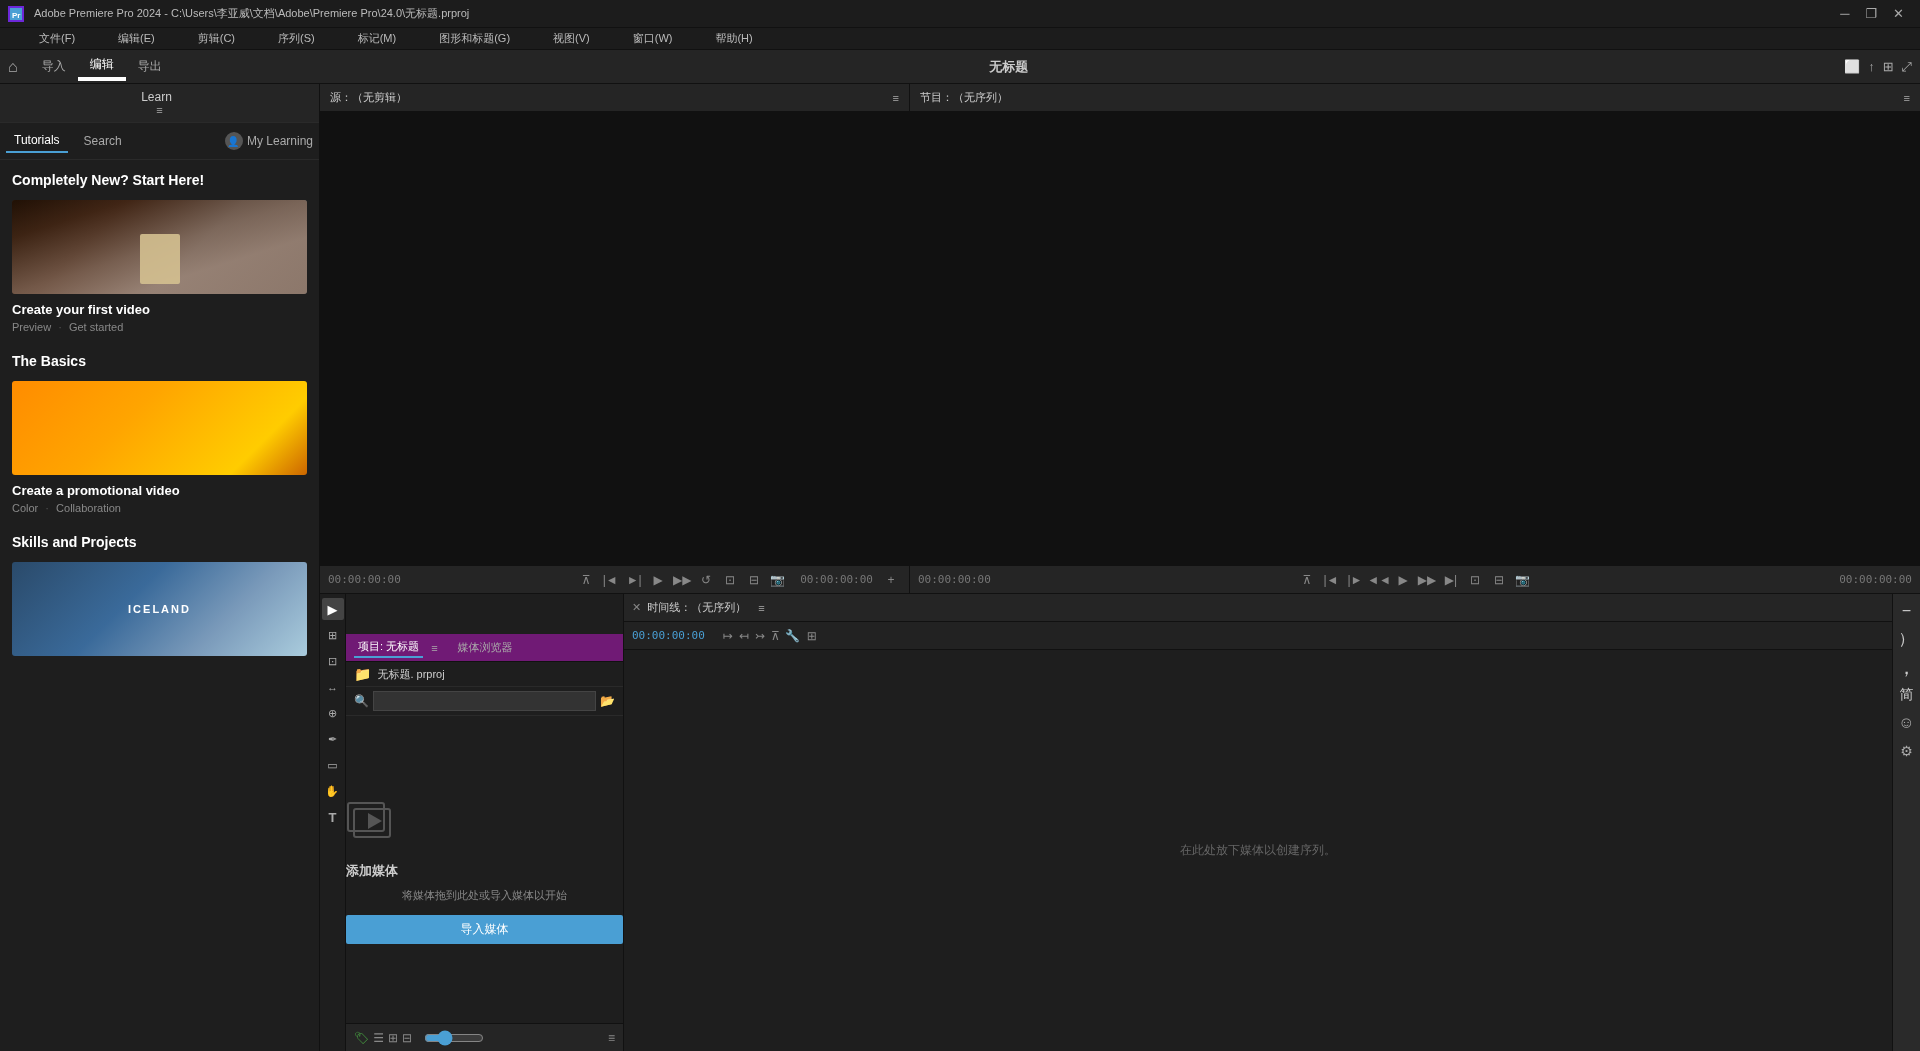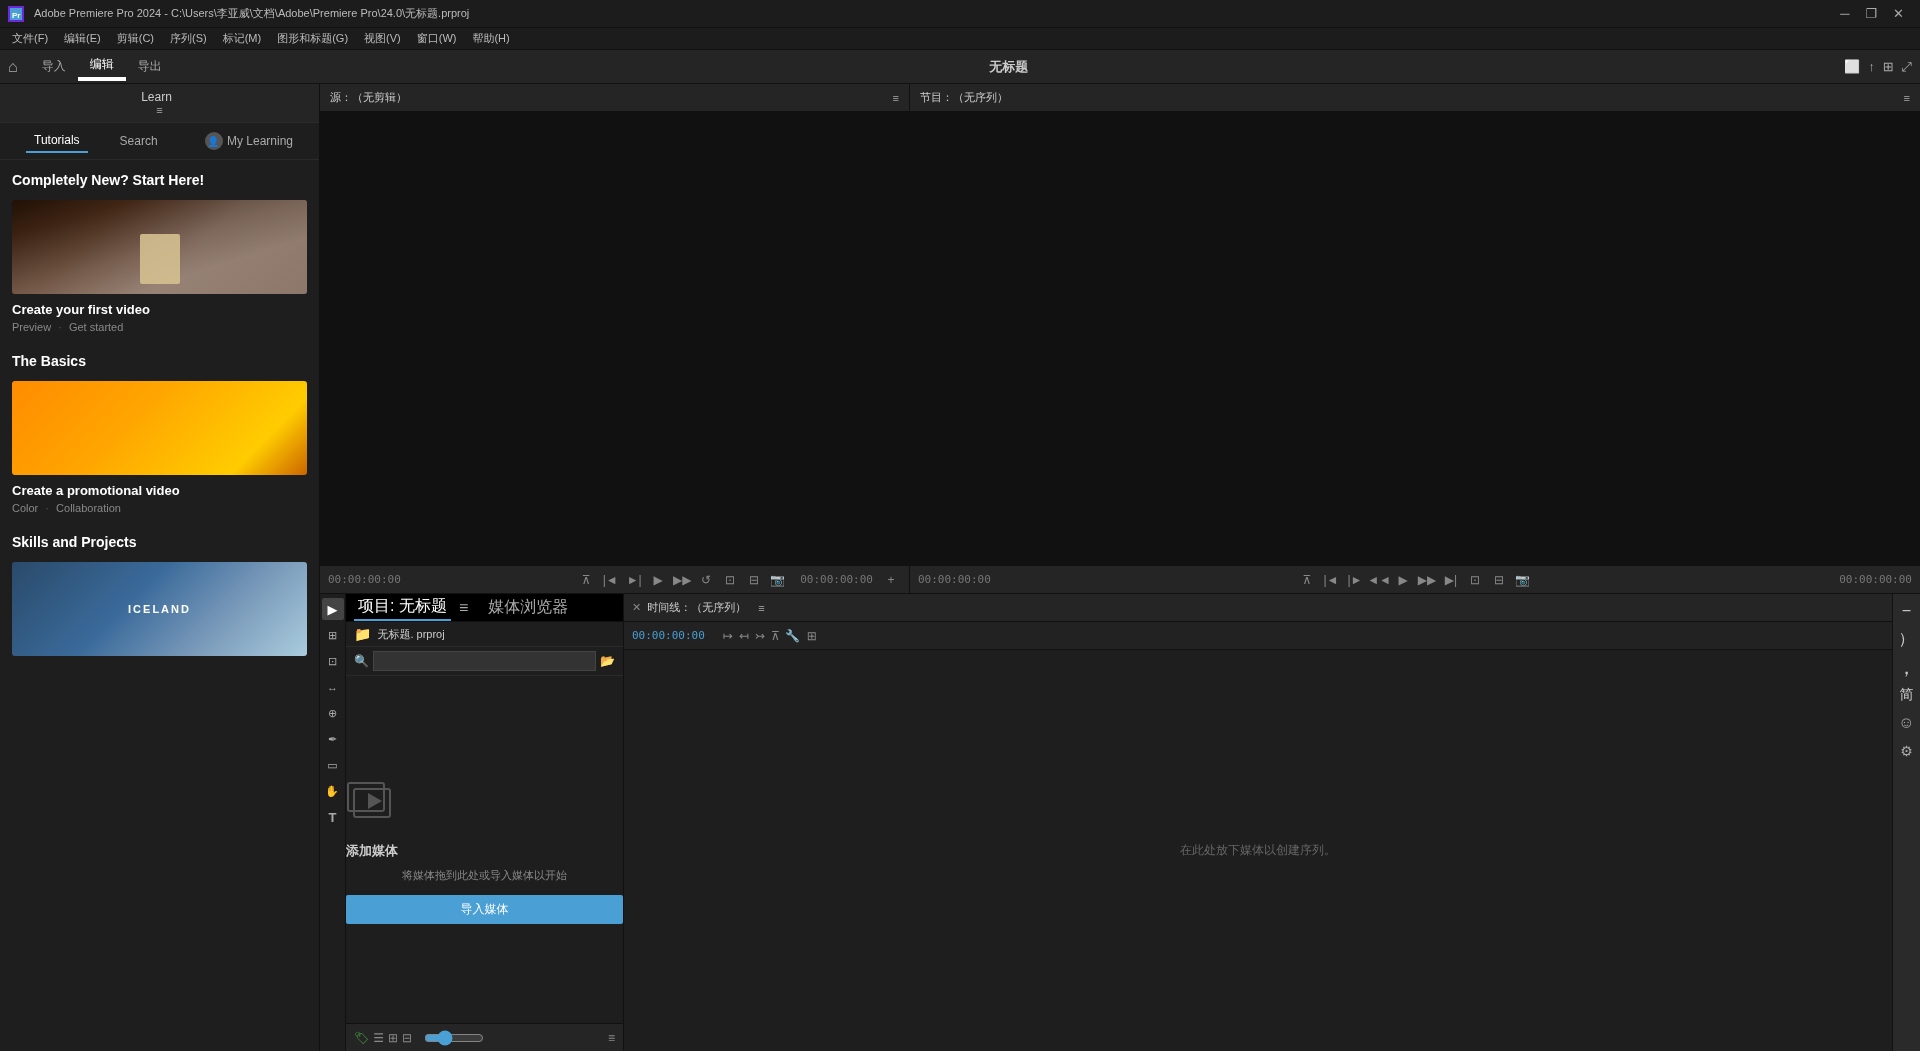--- a/index.html
+++ b/index.html
@@ -23,21 +23,21 @@
     #menu-bar {
       height: 22px;
       background: #1c1c1c;
       display: flex;
       align-items: center;
       padding: 0 4px;
       border-bottom: 1px solid #111;
       color: #bbb;
       font-size: 11px;
     }
-    #menu-bar .menu-item { padding: 2px 8px; cursor: pointer; }
+    #menu-bar .menu-item { padding: 2px 8px; cursor: pointer; margin-left: 27px; }
     
     
     #toolbar {
       height: 34px;
       background: #252525;
       display: flex;
       align-items: center;
       padding: 0 8px;
       border-bottom: 1px solid #111;
     }
@@ -74,23 +74,23 @@
       border-bottom: 1px solid #2a2a2a;
       background: #252525;
       flex-direction: column;
     }
     .learn-header .learn-title { font-size: 12px; color: #ccc; margin-right: 6px; }
     .learn-header .menu-icon { color: #aaa; font-size: 11px; cursor: pointer; }
     
     .learn-tabs {
       display: flex;
       align-items: center;
-      padding: 6px 26px;
+      padding: 6px 6px;
       border-bottom: 1px solid #2a2a2a;
-      gap: 24px;
+      gap: 8px;
     }
     .learn-tabs .tab { padding: 4px 8px; color: #aaa; cursor: pointer; font-size: 12px; }
     .learn-tabs .tab.active { color: #fff; border-bottom: 2px solid #4a9fd4; }
     .learn-tabs .my-learning { margin-left: auto; display: flex; align-items: center; gap: 4px; color: #aaa; cursor: pointer; font-size: 12px; }
     .learn-tabs .user-icon { width: 18px; height: 18px; border-radius: 50%; background: #555; display: inline-flex; align-items: center; justify-content: center; font-size: 10px; color: #fff; }
     
     .learn-content { padding: 12px; }
     
     .section-heading { font-size: 14px; font-weight: bold; color: #fff; margin-bottom: 12px; }
     
@@ -226,28 +226,29 @@
     #project-panel {
       width: 278px;
       background: #1e1e1e;
       border-right: 1px solid #111;
       display: flex;
       flex-direction: column;
     }
     
     .project-header {
       height: 28px;
-      background: #000000;
+      background: #701a75;
       display: flex;
       align-items: center;
       padding: 0 8px;
       border-bottom: 1px solid #111;
-      font-size: 16px;
+      font-size: 11px;
       color: #aaa;
       gap: 8px;
+      margin-top: 40px;
     }
     .project-tab { cursor: pointer; padding: 2px 4px; }
     .project-tab.active { color: #fff; border-bottom: 2px solid #4a9fd4; }
     
     .project-file-row {
       display: flex;
       align-items: center;
       padding: 4px 8px;
       gap: 6px;
       border-bottom: 1px solid #2a2a2a;

